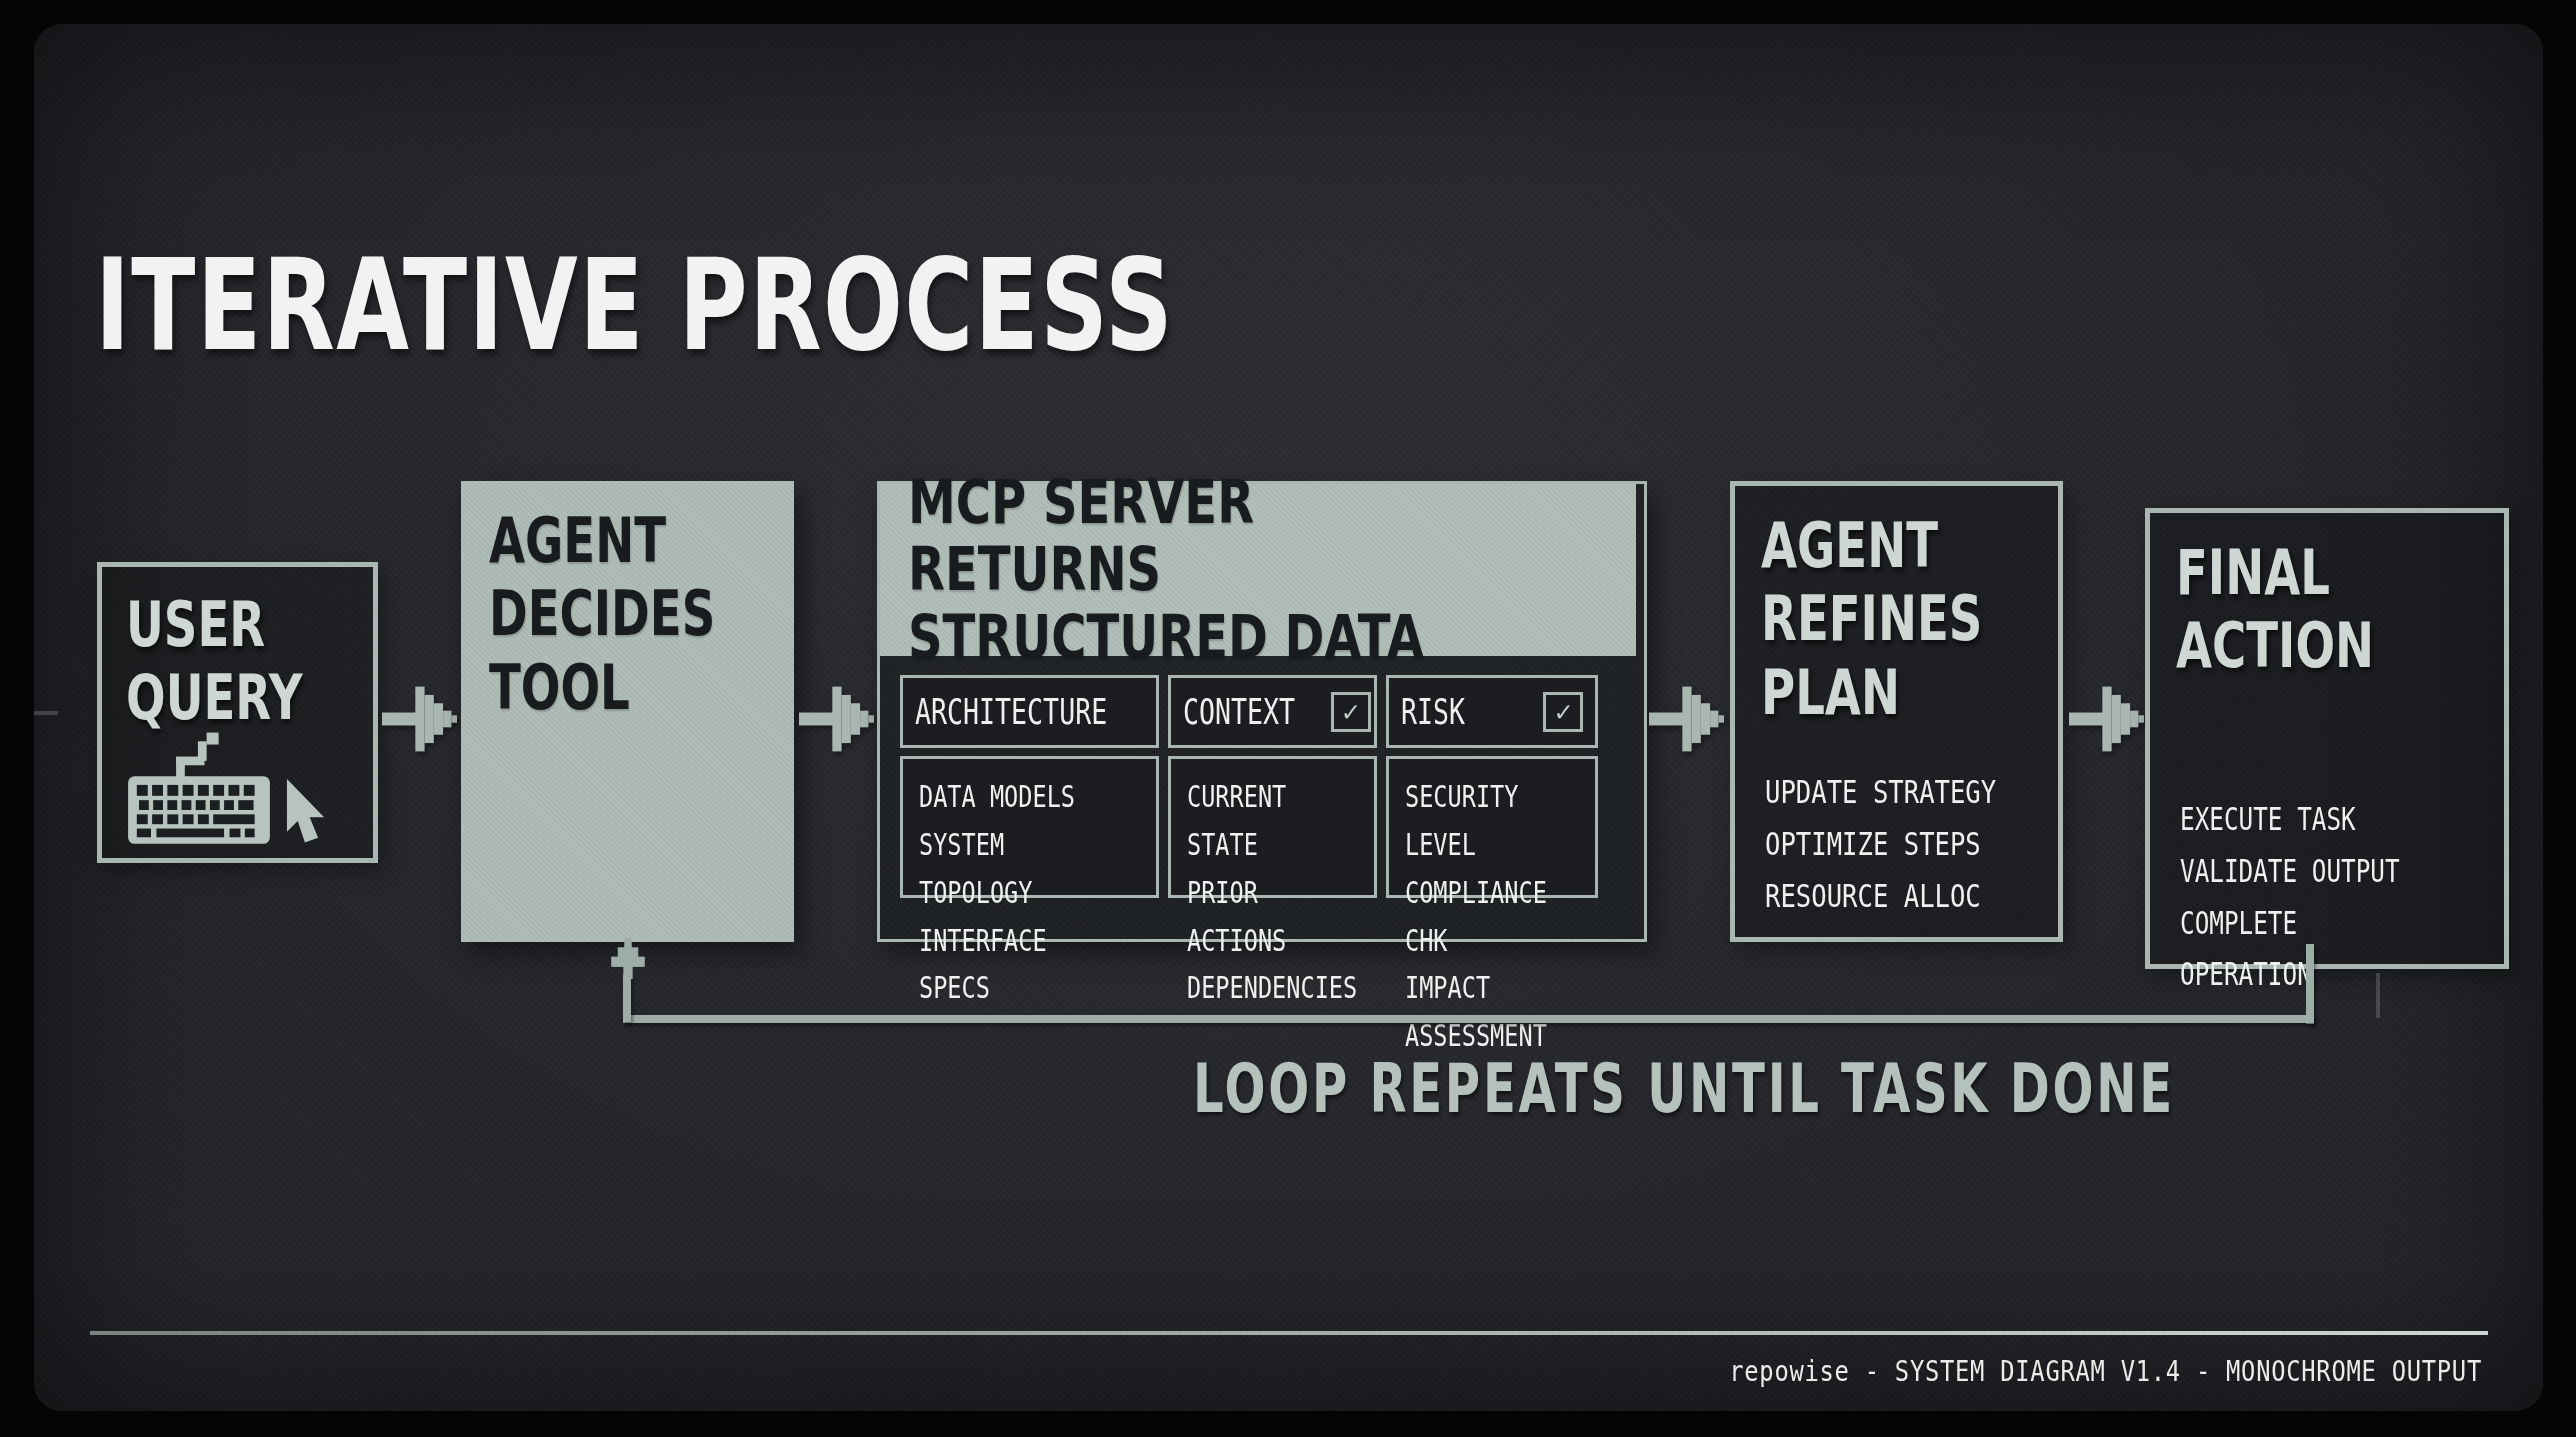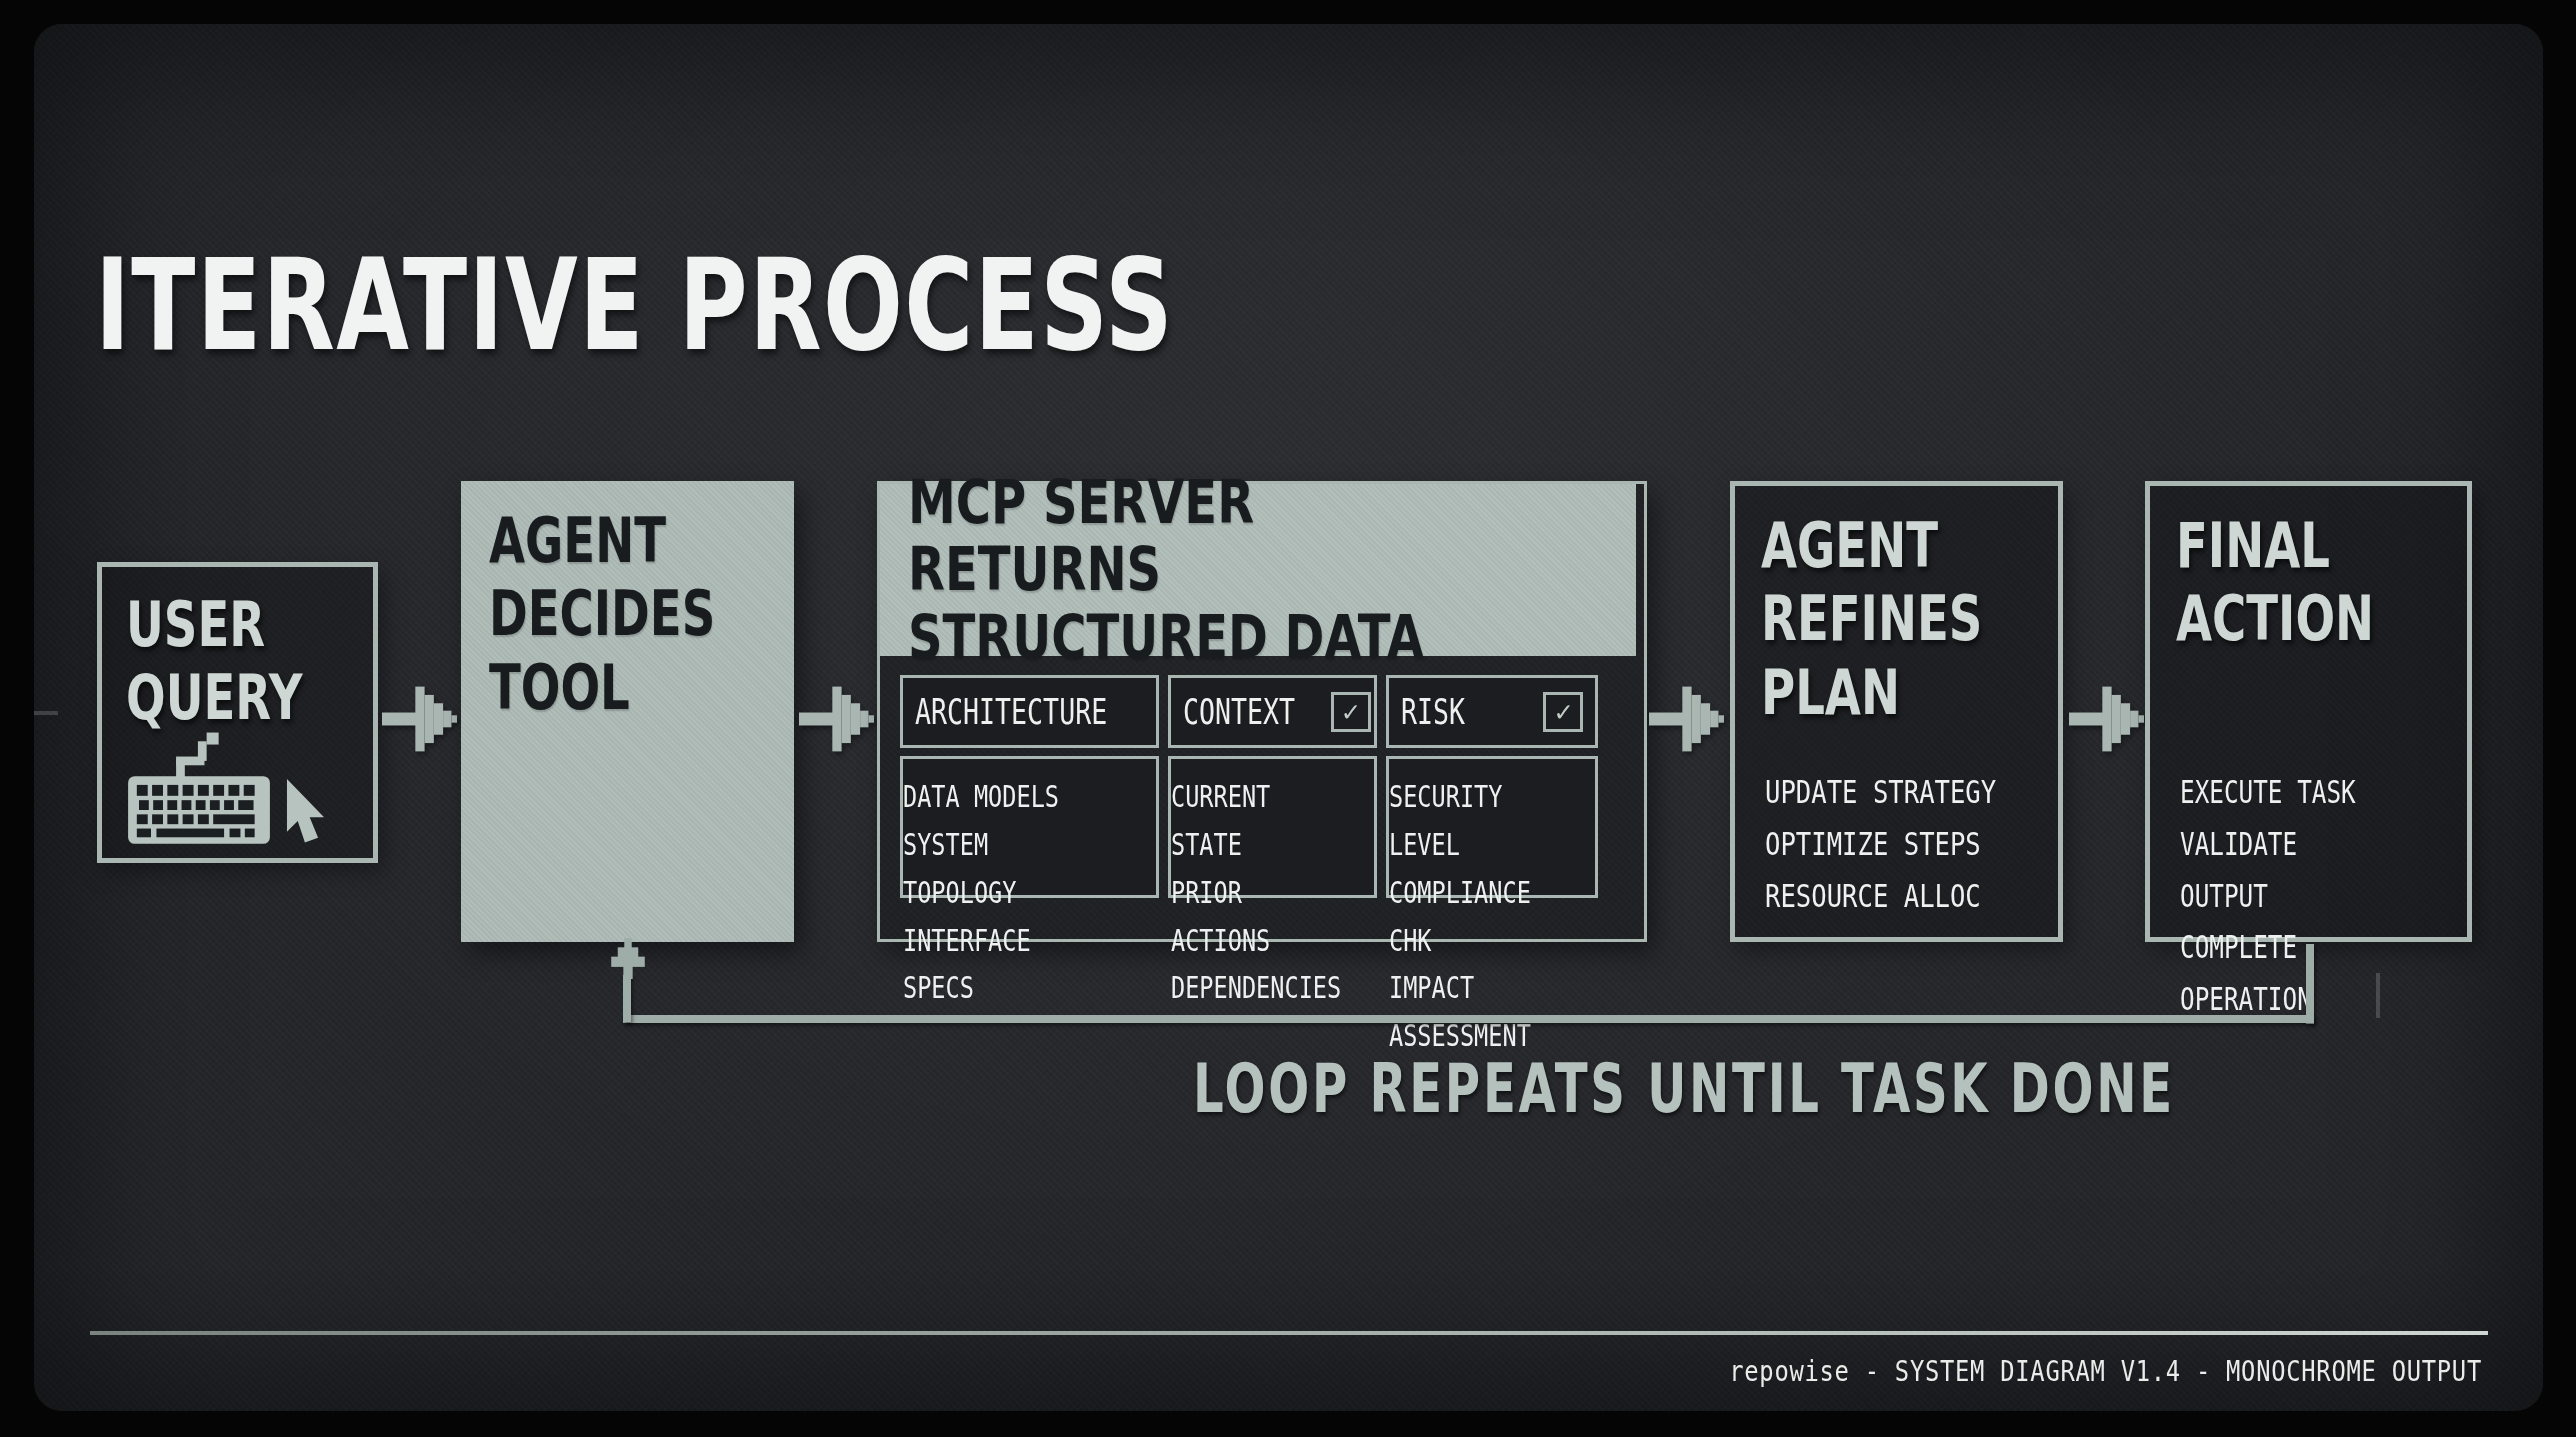--- a/index.html
+++ b/index.html
@@ -85,25 +85,25 @@
   .mcp-heading{margin-left:28px;font-size:60px;line-height:1.12;}
   .mcp-cols{position:absolute;left:19.7px;top:191px;display:flex;gap:9.4px;}
   .sub-col{display:flex;flex-direction:column;}
   .sub-head{box-sizing:border-box;border:3.7px solid #a9b6b1;background:#1b1d20;height:73px;
     display:flex;align-items:center;padding:0 12px;}
   .sub-title{font-size:35px;color:#edf0ee;white-space:nowrap;}
   .sub-check{margin-left:auto;width:34px;height:34px;border:3.7px solid #a9b6b1;flex:0 0 auto;
     display:flex;align-items:center;justify-content:center;
     color:#c2cdc8;font-size:28px;font-weight:700;}
   .sub-body{box-sizing:border-box;border:3.7px solid #a9b6b1;background:#1b1d20;height:142px;
-    margin-top:8.4px;padding:14px 0;}
+    margin-top:8.4px;padding:14px 16px;}
   .sub-body .lines{font-size:31px;line-height:1.54;color:#eef1ef;}
 
   .agent-refines{left:1730px;width:333px;}
-  .final-action{left:2145px;width:327px;}
+  .final-action{left:2145px;width:364px;margin-top:27px;}
   .side-heading{position:absolute;left:26px;top:22.5px;font-size:63px;line-height:1.17;}
   .side-list{position:absolute;left:30px;top:281px;font-size:32px;line-height:1.62;color:#eef1ef;}
 
   
   .flow-arrow{position:absolute;top:676px;width:75px;height:86px;}
   .flow-arrow svg{display:block;filter:drop-shadow(2.8px 3.7px 2.8px rgba(0,0,0,0.4));}
 
   
   .loop-seg{position:absolute;background:#9fada8;box-shadow:1.9px 2.8px 3.7px rgba(0,0,0,0.4);}
   .loop-v-right{left:2306px;top:944px;width:8.4px;height:80px;}

